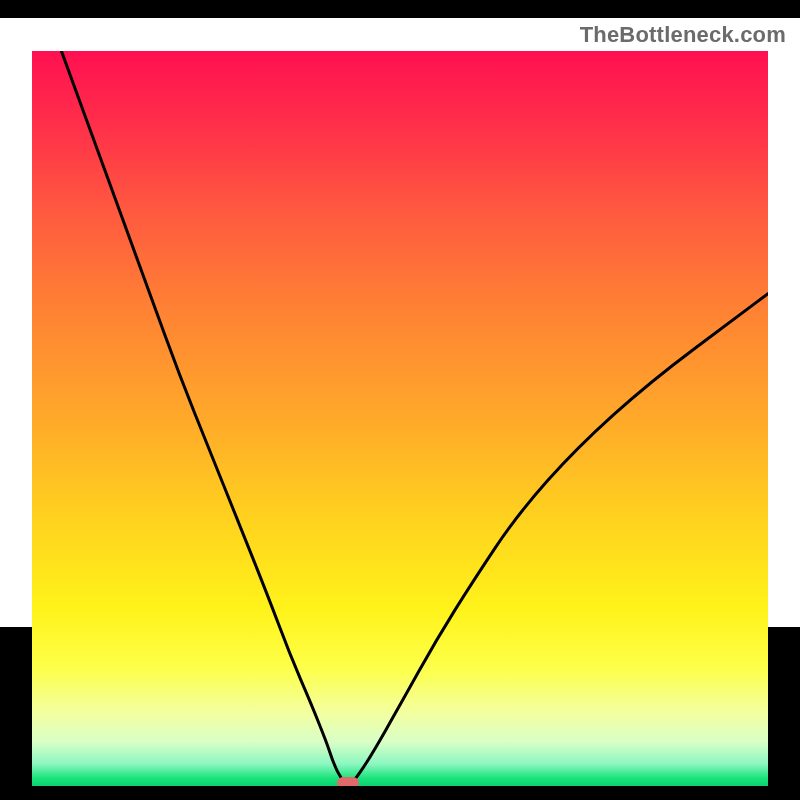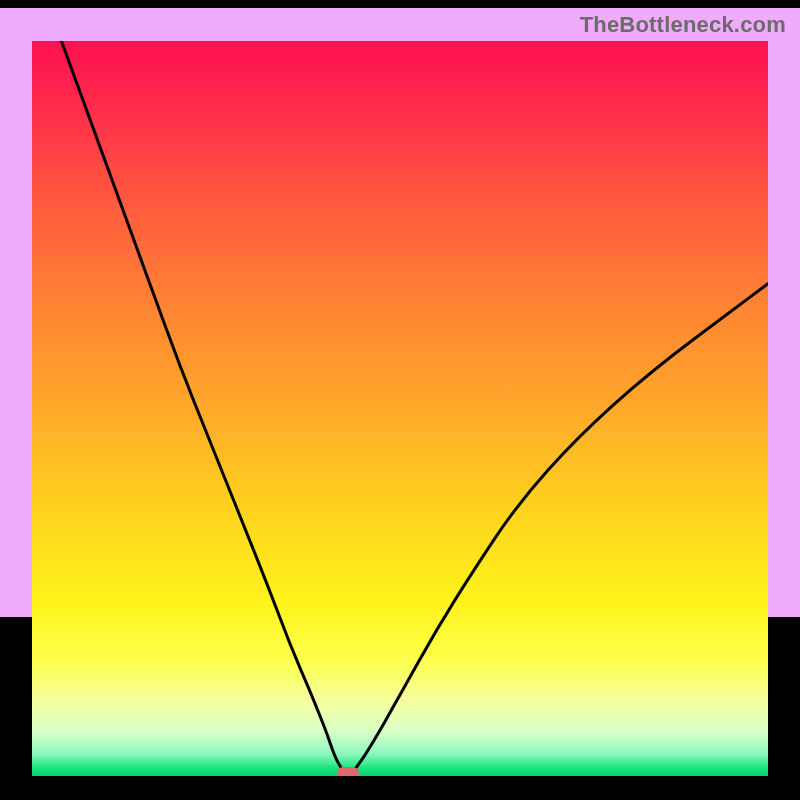--- a/index.html
+++ b/index.html
@@ -7,24 +7,24 @@
     padding: 0;
     width: 800px;
     height: 800px;
     background: #000;
     font-family: Arial, Helvetica, sans-serif;
     overflow: hidden;
   }
   .frame {
     position: absolute;
     left: 0;
-    top: 8px;
+    top: 18px;
     width: 800px;
     height: 609px;
-    background: #f0abfc;
+    background: #ffffff;
   }
   .watermark {
     position: absolute;
     top: 4px;
     right: 14px;
     color: #6b6b6b;
     font-size: 22px;
     font-weight: 600;
     letter-spacing: 0.2px;
     user-select: none;

